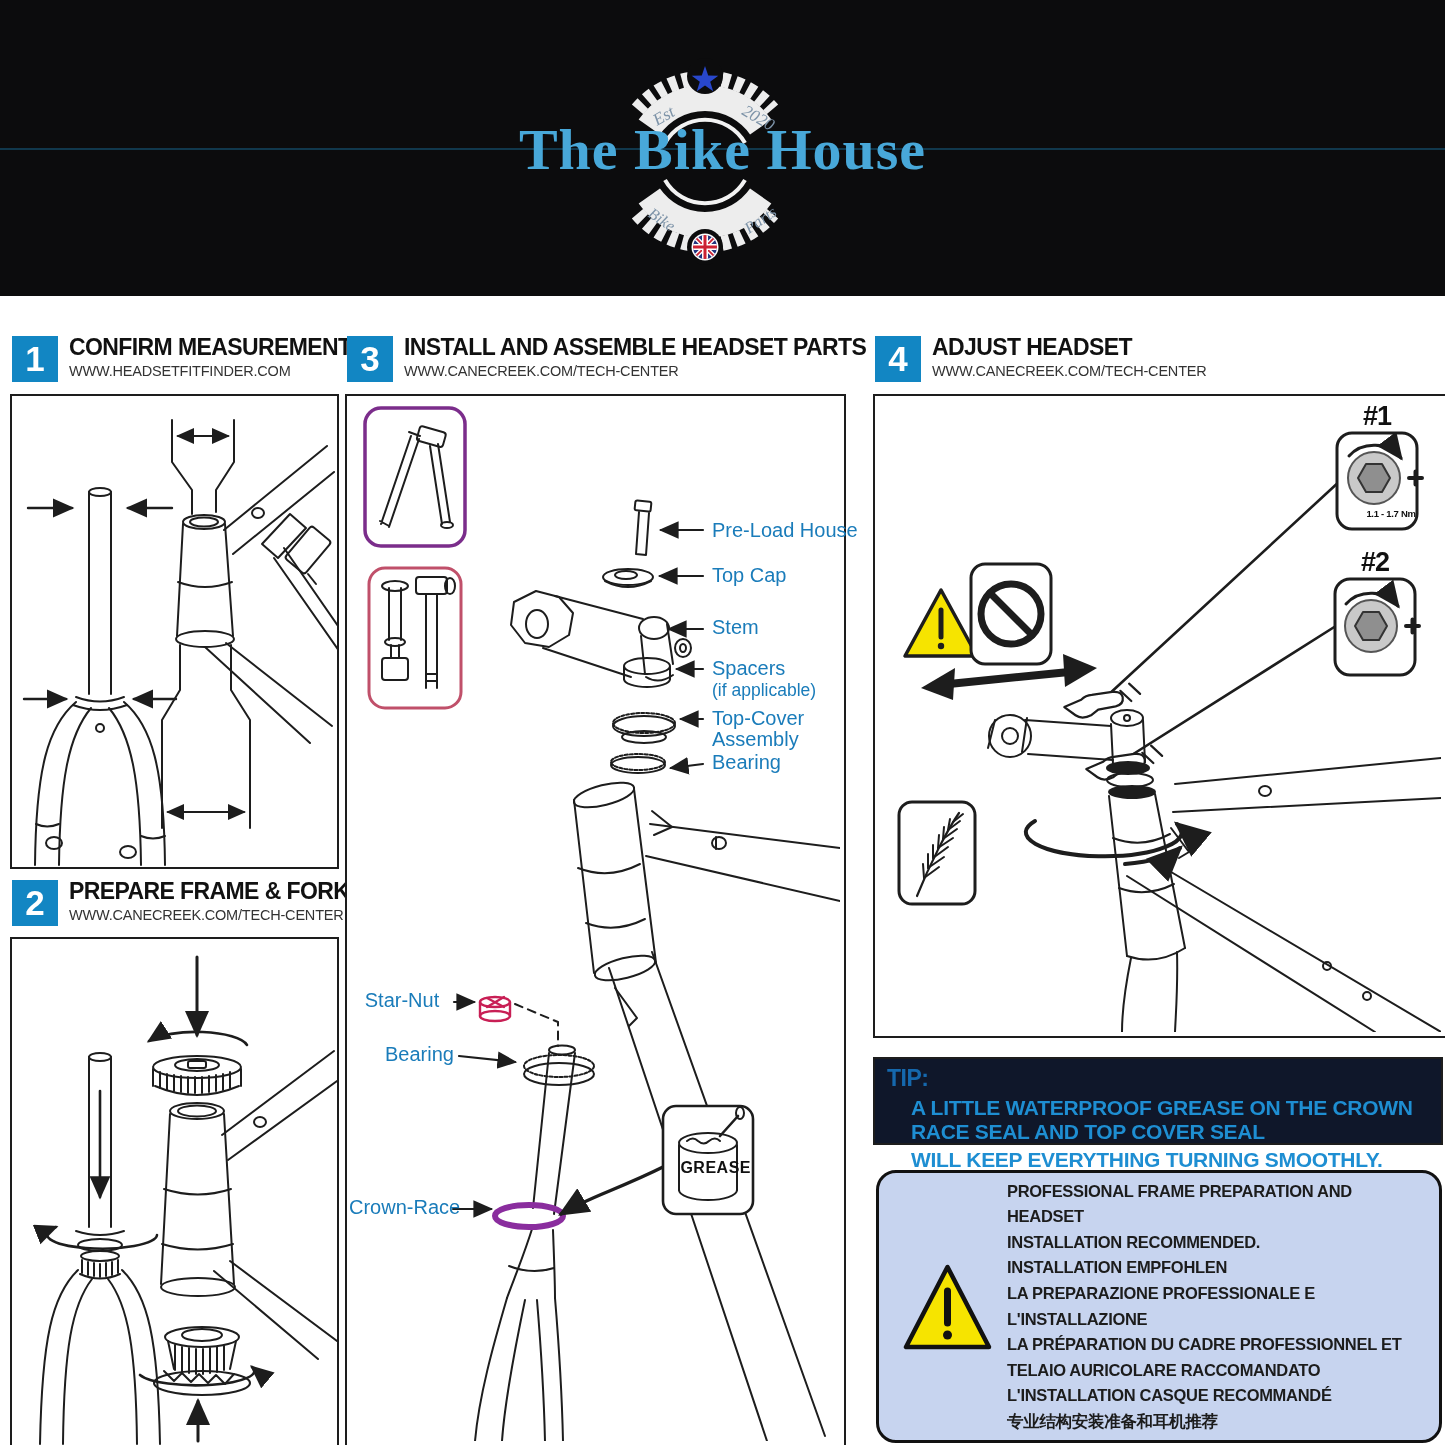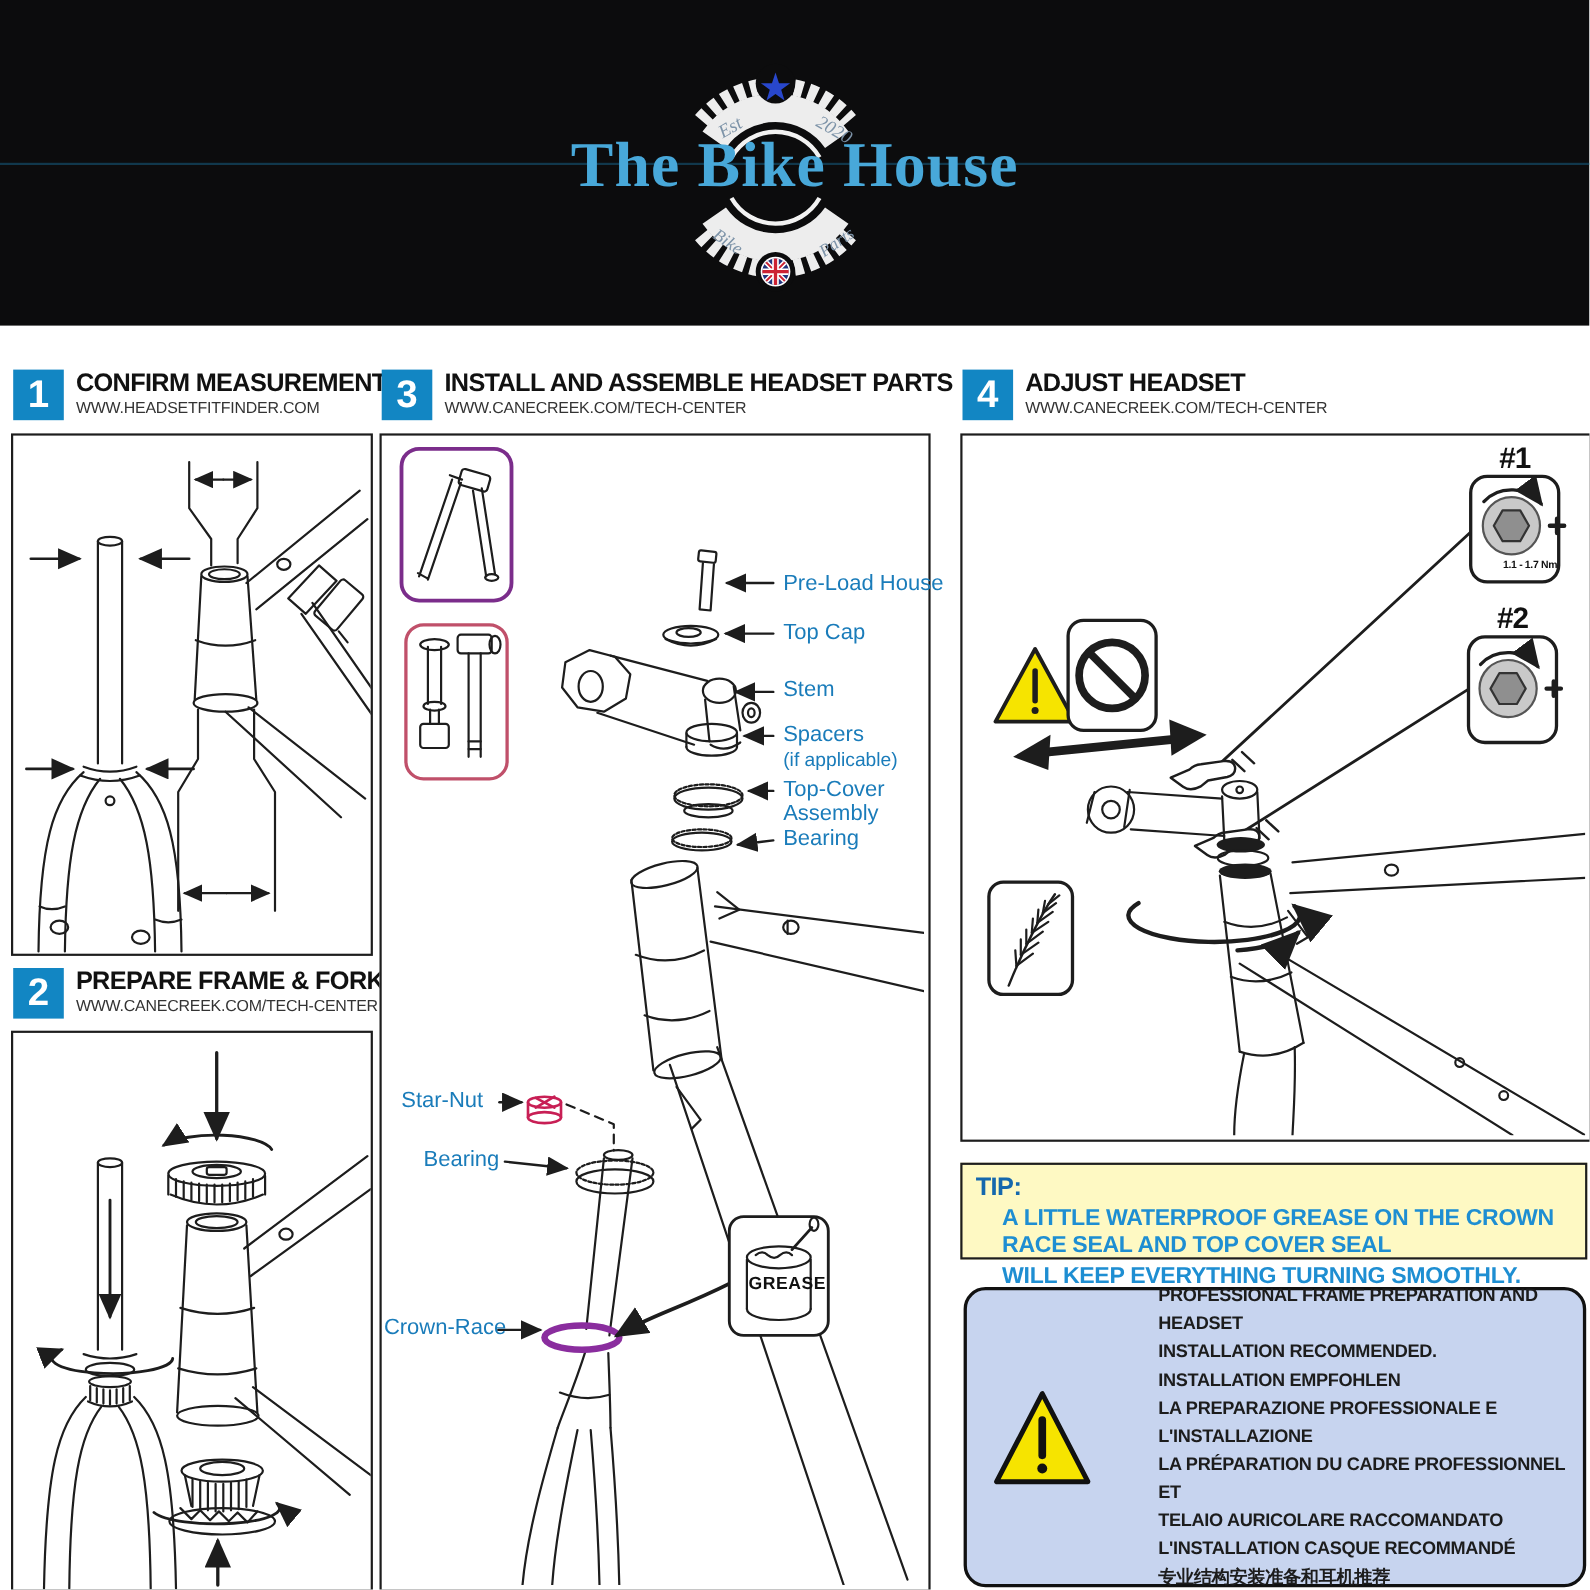--- a/index.html
+++ b/index.html
@@ -28,21 +28,21 @@
   
   .figbox{position:absolute;background:#fff;border:2px solid #1d1d1d;}
   .figbox svg{display:block;}
   
   .plabel{position:absolute;color:#1a7cba;font-size:20px;line-height:1.05;white-space:nowrap;}
   .plabel.small{font-size:17.5px;}
   .grease-label{position:absolute;color:#111;font-weight:bold;font-size:16px;letter-spacing:.5px;text-align:right;}
   .hashnum{position:absolute;color:#111;font-weight:bold;font-size:27px;text-align:center;letter-spacing:-1px;}
   .torque{position:absolute;color:#111;font-weight:bold;font-size:9.5px;text-align:center;letter-spacing:-0.3px;}
   
-  .tipbox{position:absolute;background:#fef9c3;border:2px solid #1d1d1d;padding:6px 12px 4px 12px;box-sizing:border-box;}
+  .tipbox{position:absolute;background:#0f172a;border:2px solid #1d1d1d;padding:6px 12px 4px 12px;box-sizing:border-box;}
   .tip-title{color:#1568ad;font-weight:bold;font-size:23px;letter-spacing:-0.5px;}
   .tip-line{color:#1e8ed2;font-weight:bold;font-size:21px;letter-spacing:-0.3px;margin-top:4px;margin-left:24px;}
   
   .notice{
     position:absolute;background:#c7d4ef;border:3px solid #111;border-radius:20px;
     display:flex;align-items:center;box-sizing:border-box;padding:10px 8px;
   }
   .notice-icon-wrap{flex:0 0 120px;display:flex;justify-content:center;}
   .notice-text{flex:1;}
   .notice-line{color:#1c1c1c;font-weight:bold;font-size:16.5px;line-height:1.55;letter-spacing:-0.3px;}
@@ -483,21 +483,21 @@
   <div class="hashnum" style="left:460px;top:151px;width:80px;">#2</div>
   <div class="torque" style="left:462px;top:112px;width:68px;margin-left:20px;">1.1 - 1.7 Nm</div>
 </div>
 
 <div class="tipbox" style="left:873px;top:1057px;width:570px;height:88px;">
   <div class="tip-title">TIP:</div>
   <div class="tip-line">A LITTLE WATERPROOF GREASE ON THE CROWN RACE SEAL AND TOP COVER SEAL</div>
   <div class="tip-line">WILL KEEP EVERYTHING TURNING SMOOTHLY.</div>
 </div>
 
-<div class="notice" style="left:876px;top:1170px;width:566px;height:273px;gap:46px;">
+<div class="notice" style="left:876px;top:1170px;width:566px;height:273px;">
   <div class="notice-icon-wrap">
     <svg width="95" height="92" viewBox="0 0 95 92">
       <path d="M47.5,6 L6,86 H89 Z" fill="#f6e400" stroke="#111" stroke-width="4.5" stroke-linejoin="round"></path>
       <path d="M47.5,30 V62" stroke="#111" stroke-width="7" stroke-linecap="round"></path>
       <circle cx="47.5" cy="74" r="4.5" fill="#111"></circle>
     </svg>
   </div>
   <div class="notice-text">
     <div class="notice-line">PROFESSIONAL FRAME PREPARATION AND HEADSET</div>
     <div class="notice-line">INSTALLATION RECOMMENDED.</div>

